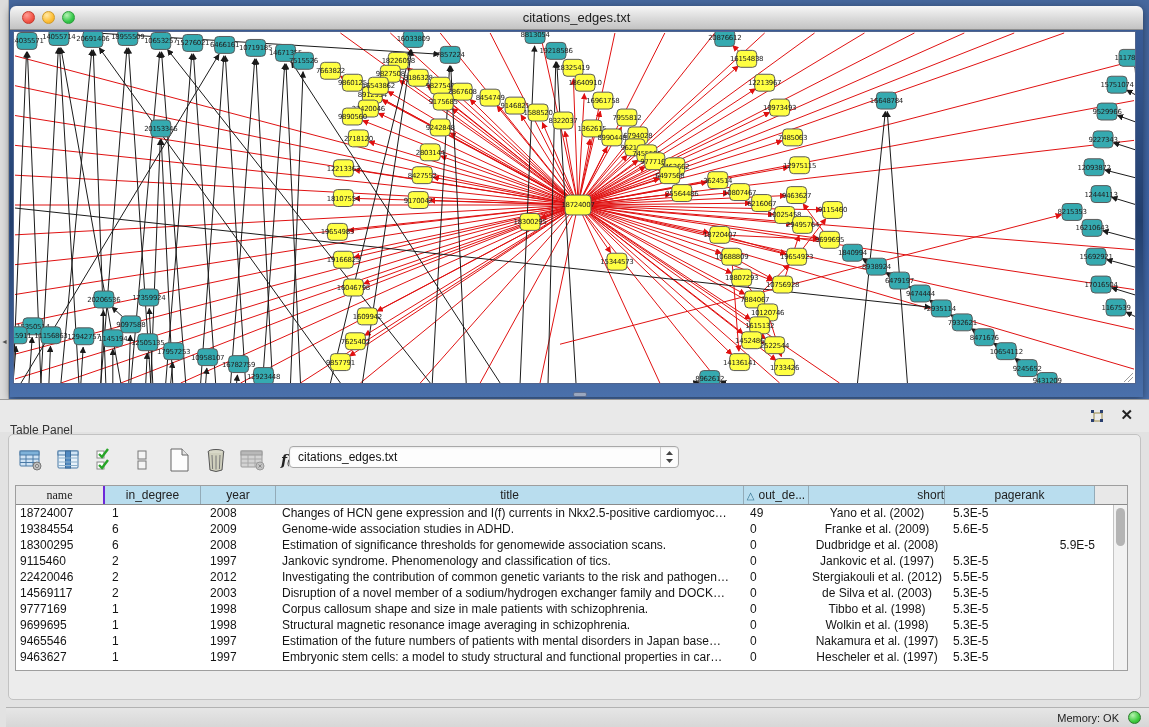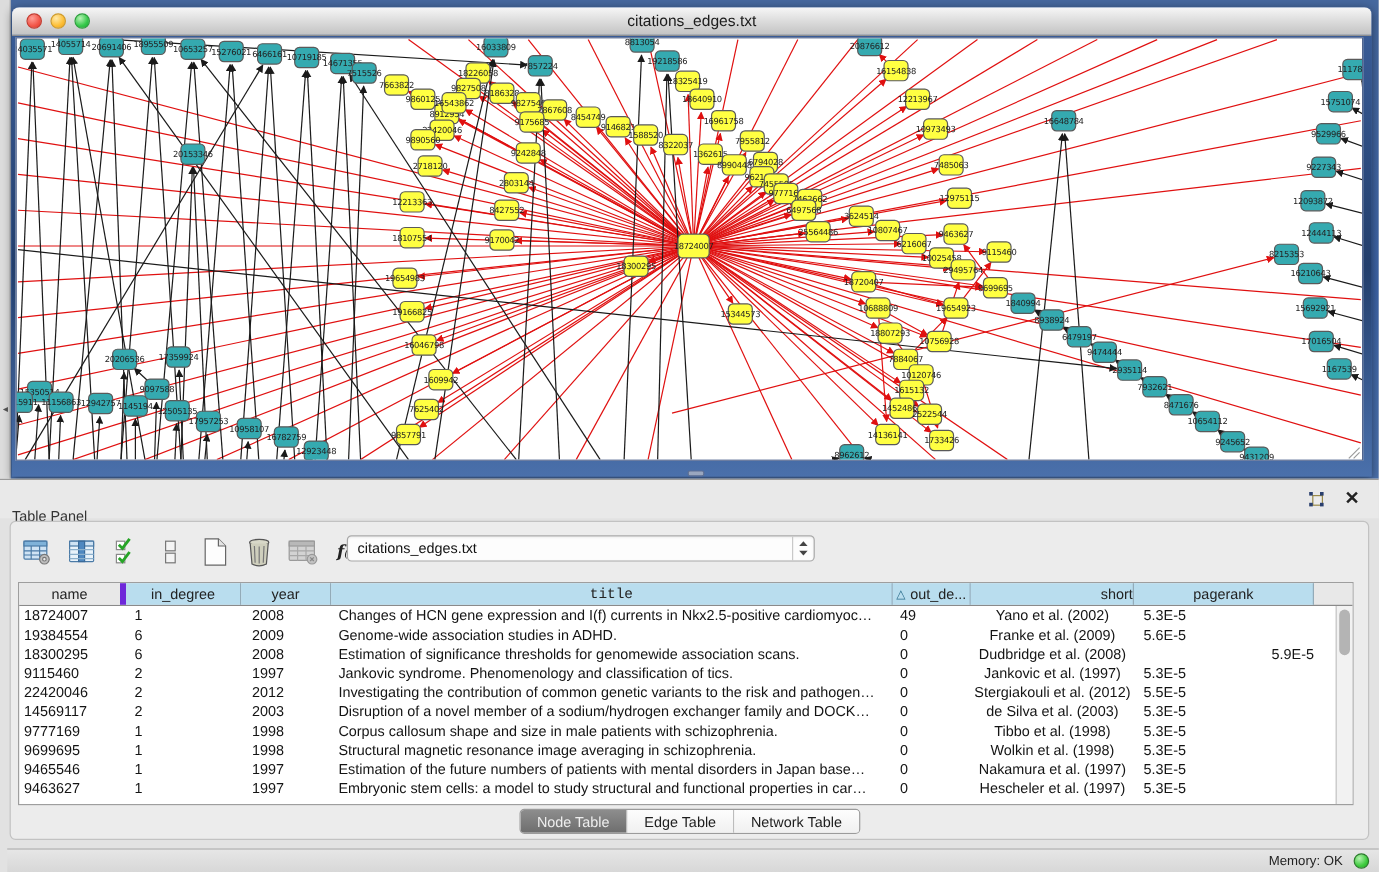--- a/index.html
+++ b/index.html
@@ -56,21 +56,21 @@
            border:1px solid #a8a8a8; border-radius:4px; display:flex; align-items:center;
            box-shadow:inset 0 1px 2px rgba(0,0,0,.08); cursor:pointer; }
   .combo-text { flex:1; font-size:12px; color:#111; padding-left:8px; }
   .combo-arrows { width:18px; height:100%; border-left:1px solid #c9c9c9; display:flex; align-items:center; justify-content:center; }
 
   .table-wrap { position:absolute; left:6px; top:50px; width:1113px; height:186px; background:#ffffff;
                 border:1px solid #9e9e9e; }
   .thead { display:flex; height:19px; border-bottom:1px solid #8a8a8a; background:#e8e8e8; }
   .th { height:100%; font-size:12px; color:#222; display:flex; align-items:center; justify-content:center;
         border-right:1px solid #93abb8; background:#b9ddee; overflow:hidden; white-space:nowrap; cursor:pointer; }
-  .th.gray { background:#e8e8e8; border-right:5px solid #6d28d9; }
+  .th.gray { background:#e8e8e8; border-right:2px solid #6d28d9;font-family:Liberation Serif, serif; }
   .sort-tri { color:#2e6f8e; font-size:10px; margin-right:4px; }
   .tbody { position:absolute; left:0; top:19px; right:14px; bottom:0; overflow:hidden; }
   .tr { display:flex; height:16px; align-items:center; cursor:default; }
   .td { font-size:12px; color:#141414; white-space:nowrap; overflow:hidden; }
   .vscroll { position:absolute; right:0; top:19px; bottom:0; width:14px; background:#f2f2f2; border-left:1px solid #c4c4c4; }
   .vthumb { position:absolute; left:2px; top:3px; width:9px; height:38px; background:#b4b4b4; border-radius:5px; }
 
   .tabs { position:absolute; left:50%; transform:translateX(-50%); bottom:4px; height:21px;
           display:inline-flex; border:1px solid #9b9b9b; border-radius:4px; overflow:hidden; background:#fbfbfb; }
   .tab { padding:0 14px; font-size:12px; color:#1d1d1d; display:flex; align-items:center; cursor:pointer;
@@ -653,21 +653,21 @@
     <div class="thead" id="thead">
         <div class="th gray" style="width: 89px;">
           <span>name</span>
         </div>
         <div class="th" style="width: 96px;">
           <span>in_degree</span>
         </div>
         <div class="th" style="width: 75px;">
           <span>year</span>
         </div>
-        <div class="th" style="width: 468px; font-family: Liberation Mono, monospace;">
+        <div class="th" style="width: 468px;">
           <span>title</span>
         </div>
         <div class="th" style="width: 65px;">
           <span class="sort-tri">△</span>
           <span>out_de...</span>
         </div>
         <div class="th" style="width: 136px; justify-content: flex-end;">
           <span>short</span>
         </div>
         <div class="th" style="width: 150px;">
@@ -764,23 +764,18 @@
           <div class="td" style="width: 65px; text-align: left; padding-left: 6px;">0</div>
           <div class="td" style="width: 136px; text-align: center; padding-left: 0px;">Hescheler et al. (1997)</div>
           <div class="td" style="width: 150px; text-align: left; padding-left: 8px;">5.3E-5</div>
         </div>
       </div>
     <div class="vscroll">
       <div class="vthumb"></div>
     </div>
   </div>
 
-  <div class="tabs" id="tabs">
-      <span class="tab selected">Node Table</span>
-      <span class="tab">Edge Table</span>
-      <span class="tab">Network Table</span>
-    </div>
 </div>
 
 <div class="statusbar">
   <span class="mem-label">Memory: OK</span>
   <span class="mem-dot" id="mem-dot" style="background: radial-gradient(circle at 35% 30%, rgb(182, 242, 176), rgb(62, 203, 62) 60%, rgb(37, 165, 37));"></span>
 </div>
 
 </body></html>

